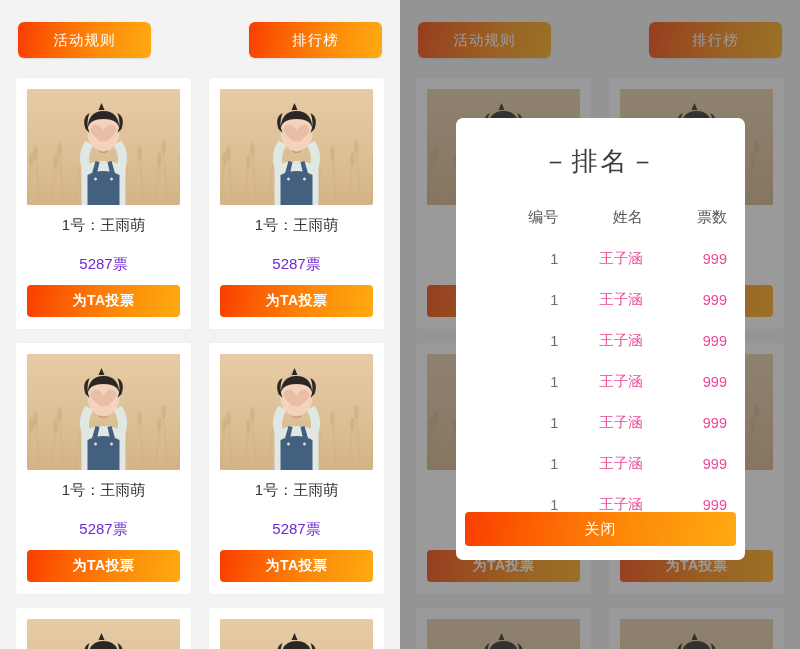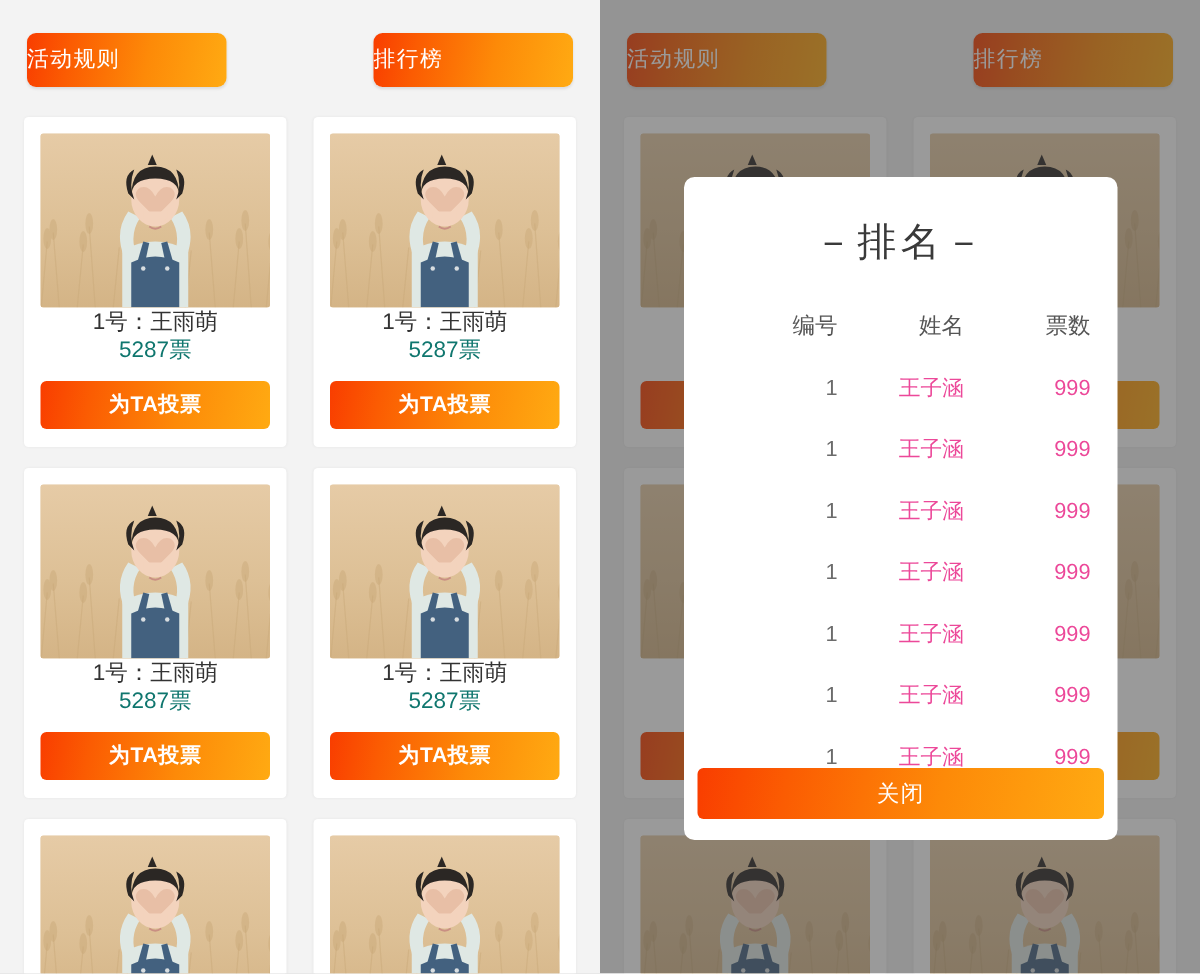--- a/index.html
+++ b/index.html
@@ -28,21 +28,21 @@
   .pill {
     width: 133px; height: 36px;
     border-radius: 6px;
     border: none;
     background: linear-gradient(100deg, #f93d00 0%, #fb5c02 22%, #fd8a08 60%, #ffaa12 100%);
     color: #ffffff;
     font-size: 14.5px;
     font-family: "Liberation Sans", "DejaVu Sans", sans-serif;
     letter-spacing: 1px;
     line-height: 36px;
-    text-align: left;
+    text-align: center;
     cursor: pointer;
     box-shadow: 0 1px 2px rgba(0,0,0,.10);
   }
 
   .grid {
     display: grid;
     grid-template-columns: 1fr 1fr;
     gap: 14px 18px;
     padding: 20px 16px 0 16px;
   }
@@ -57,27 +57,28 @@
     border-radius: 2px;
     overflow: hidden;
     position: relative;
     background: #e3c9a4;
   }
   .thumb svg { display: block; width: 100%; height: 100%; }
   .cand-name {
     text-align: center;
     font-size: 15px;
     color: #333333;
+    margin-top: 11px;
     white-space: nowrap;
   }
   .cand-votes {
     text-align: center;
     font-size: 15px;
-    color: #0f766e;
-    margin-top: 0;
+    color: #6d28d9;
+    margin-top: 20px;
   }
   .vote-btn {
     display: block;
     width: 100%; height: 32px;
     margin-top: 11px;
     border: none;
     border-radius: 4px;
     background: linear-gradient(100deg, #f93d00 0%, #fb5c02 22%, #fd8a08 60%, #ffaa12 100%);
     color: #ffffff;
     font-size: 14px;

